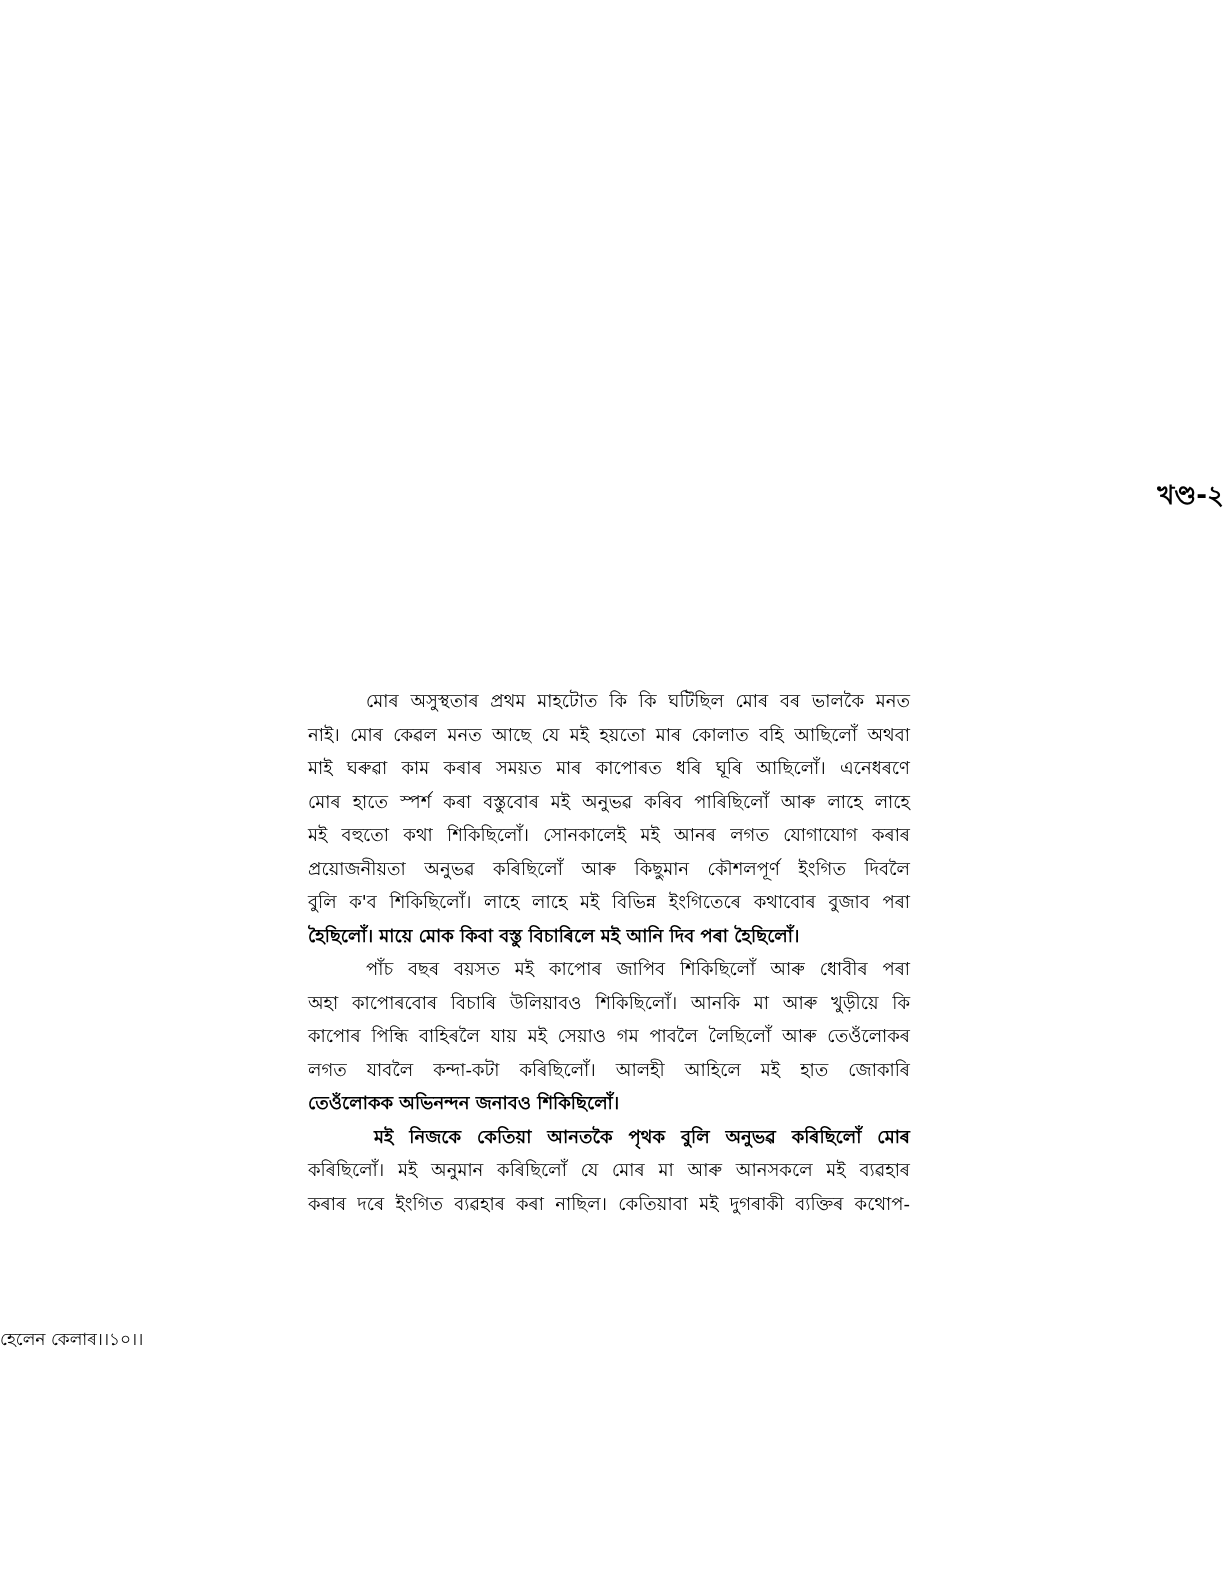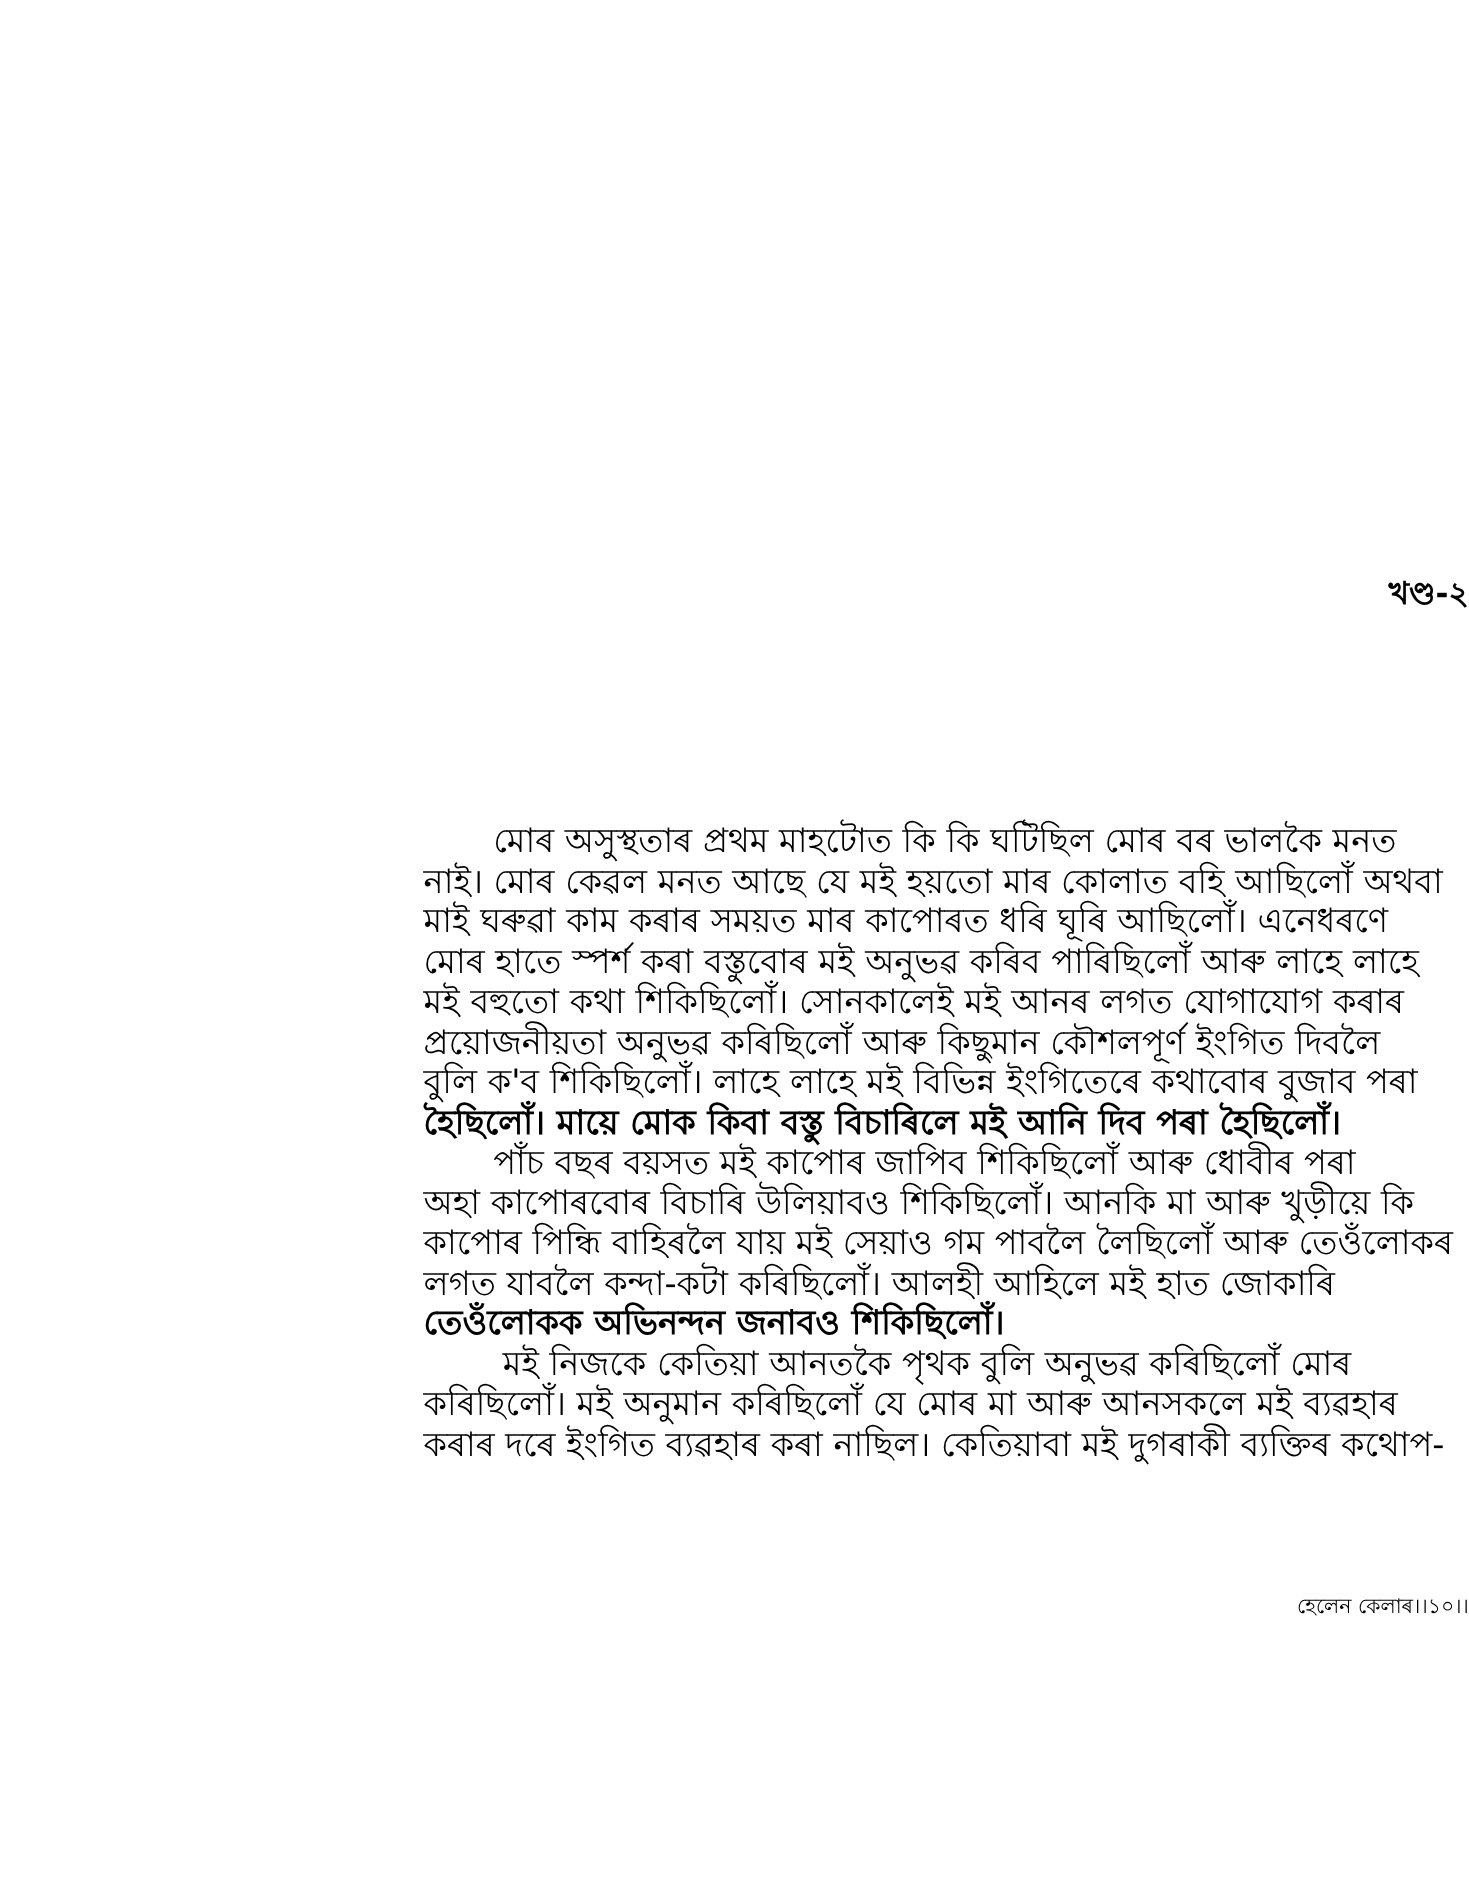--- a/index.html
+++ b/index.html
@@ -28,42 +28,42 @@
     .body-text {
       position: absolute;
       top: 684px;
       left: 308px;
       width: 602px;
     }
     .line {
       display: block;
       height: 33.5px;
       line-height: 33.5px;
-      font-size: 28px;
+      font-size: 18px;
       white-space: nowrap;
       text-align: justify;
       text-align-last: justify;
-      margin-left: 45px;
     }
     .line.indent {
       padding-left: 58px;
     }
     .line.indent-small {
       padding-left: 66px;
+      font-weight: bold;
     }
     .line.last {
       text-align-last: left;
       font-weight: bold;
     }
     .footer {
       position: absolute;
       top: 1326px;
       left: 0;
       width: 1224px;
-      text-align: right;
+      text-align: left;
       font-size: 17px;
       line-height: 26px;
     }
   </style>
 </head>
 <body>
 
 <div>
 
   <div class="chapter-title">খণ্ড-২</div>

